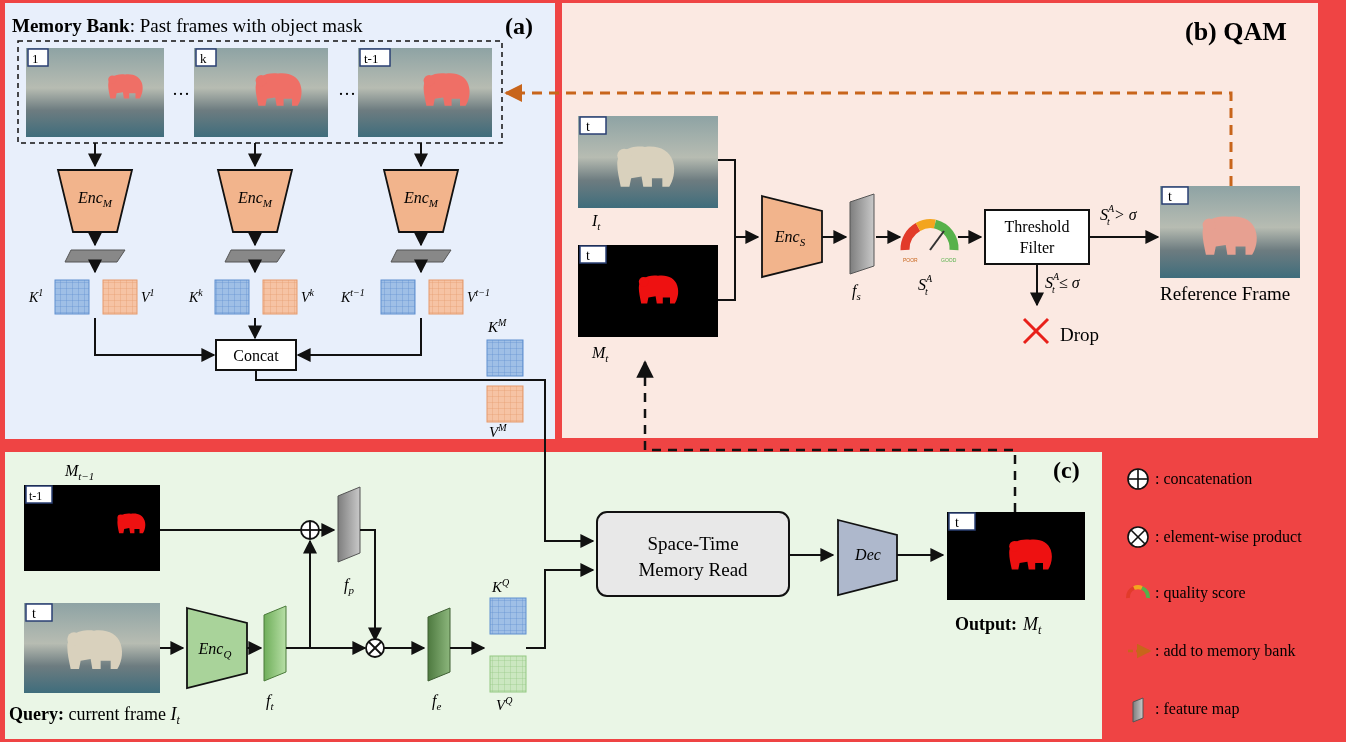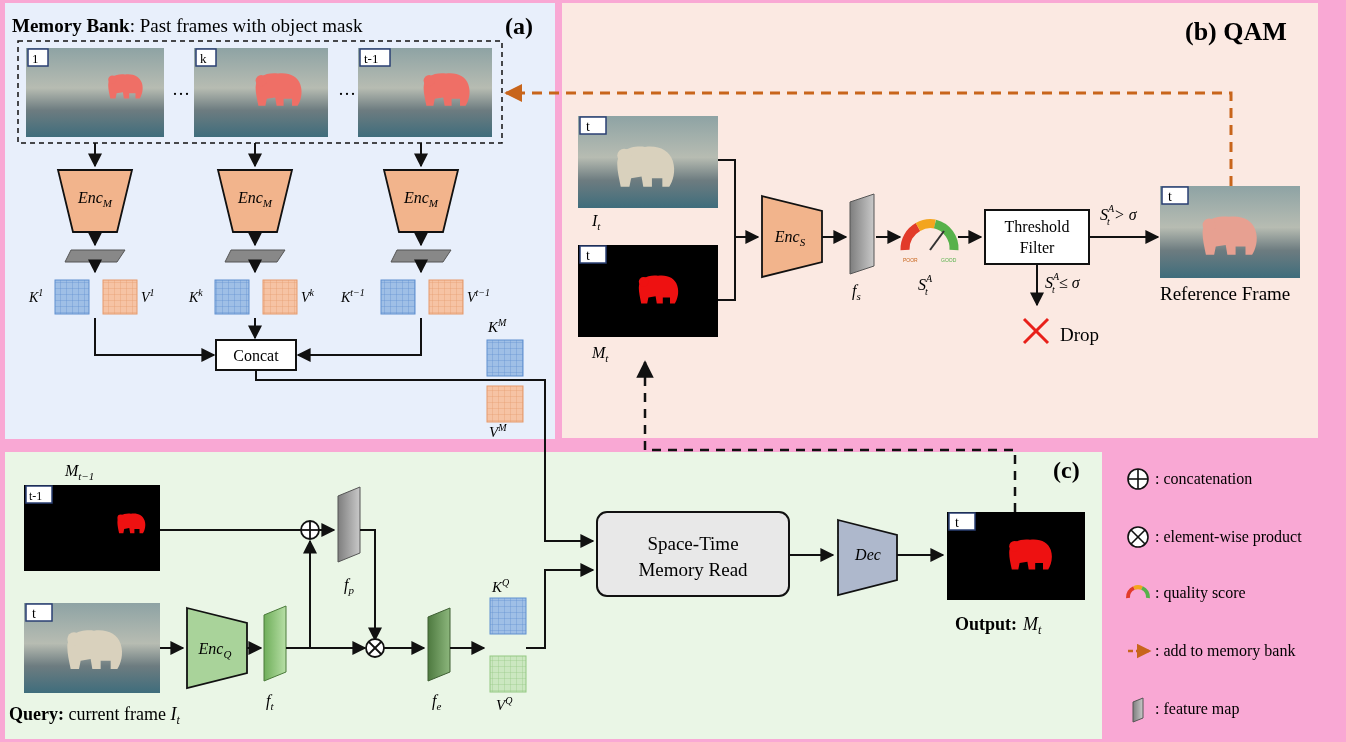--- a/index.html
+++ b/index.html
@@ -1,16 +1,16 @@
 <!DOCTYPE html>
 <html><head>
 <meta charset="utf-8">
 <style>
   html,body{margin:0;padding:0;background:#fff;}
-  #canvas{position:relative;width:1346px;height:742px;overflow:hidden;background:#f9a8d4;font-family:"Liberation Serif",serif;color:#111;}
+  #canvas{position:relative;width:1346px;height:742px;overflow:hidden;background:#ef4444;font-family:"Liberation Serif",serif;color:#111;}
   svg{position:absolute;left:0;top:0;}
   .t{font-family:"Liberation Serif",serif;}
   .it{font-style:italic;}
 </style>
 </head>
 <body>
 
 <div id="canvas">
 <svg id="dia" width="1346" height="742" viewBox="0 0 1346 742" xmlns="http://www.w3.org/2000/svg">
   <defs>

